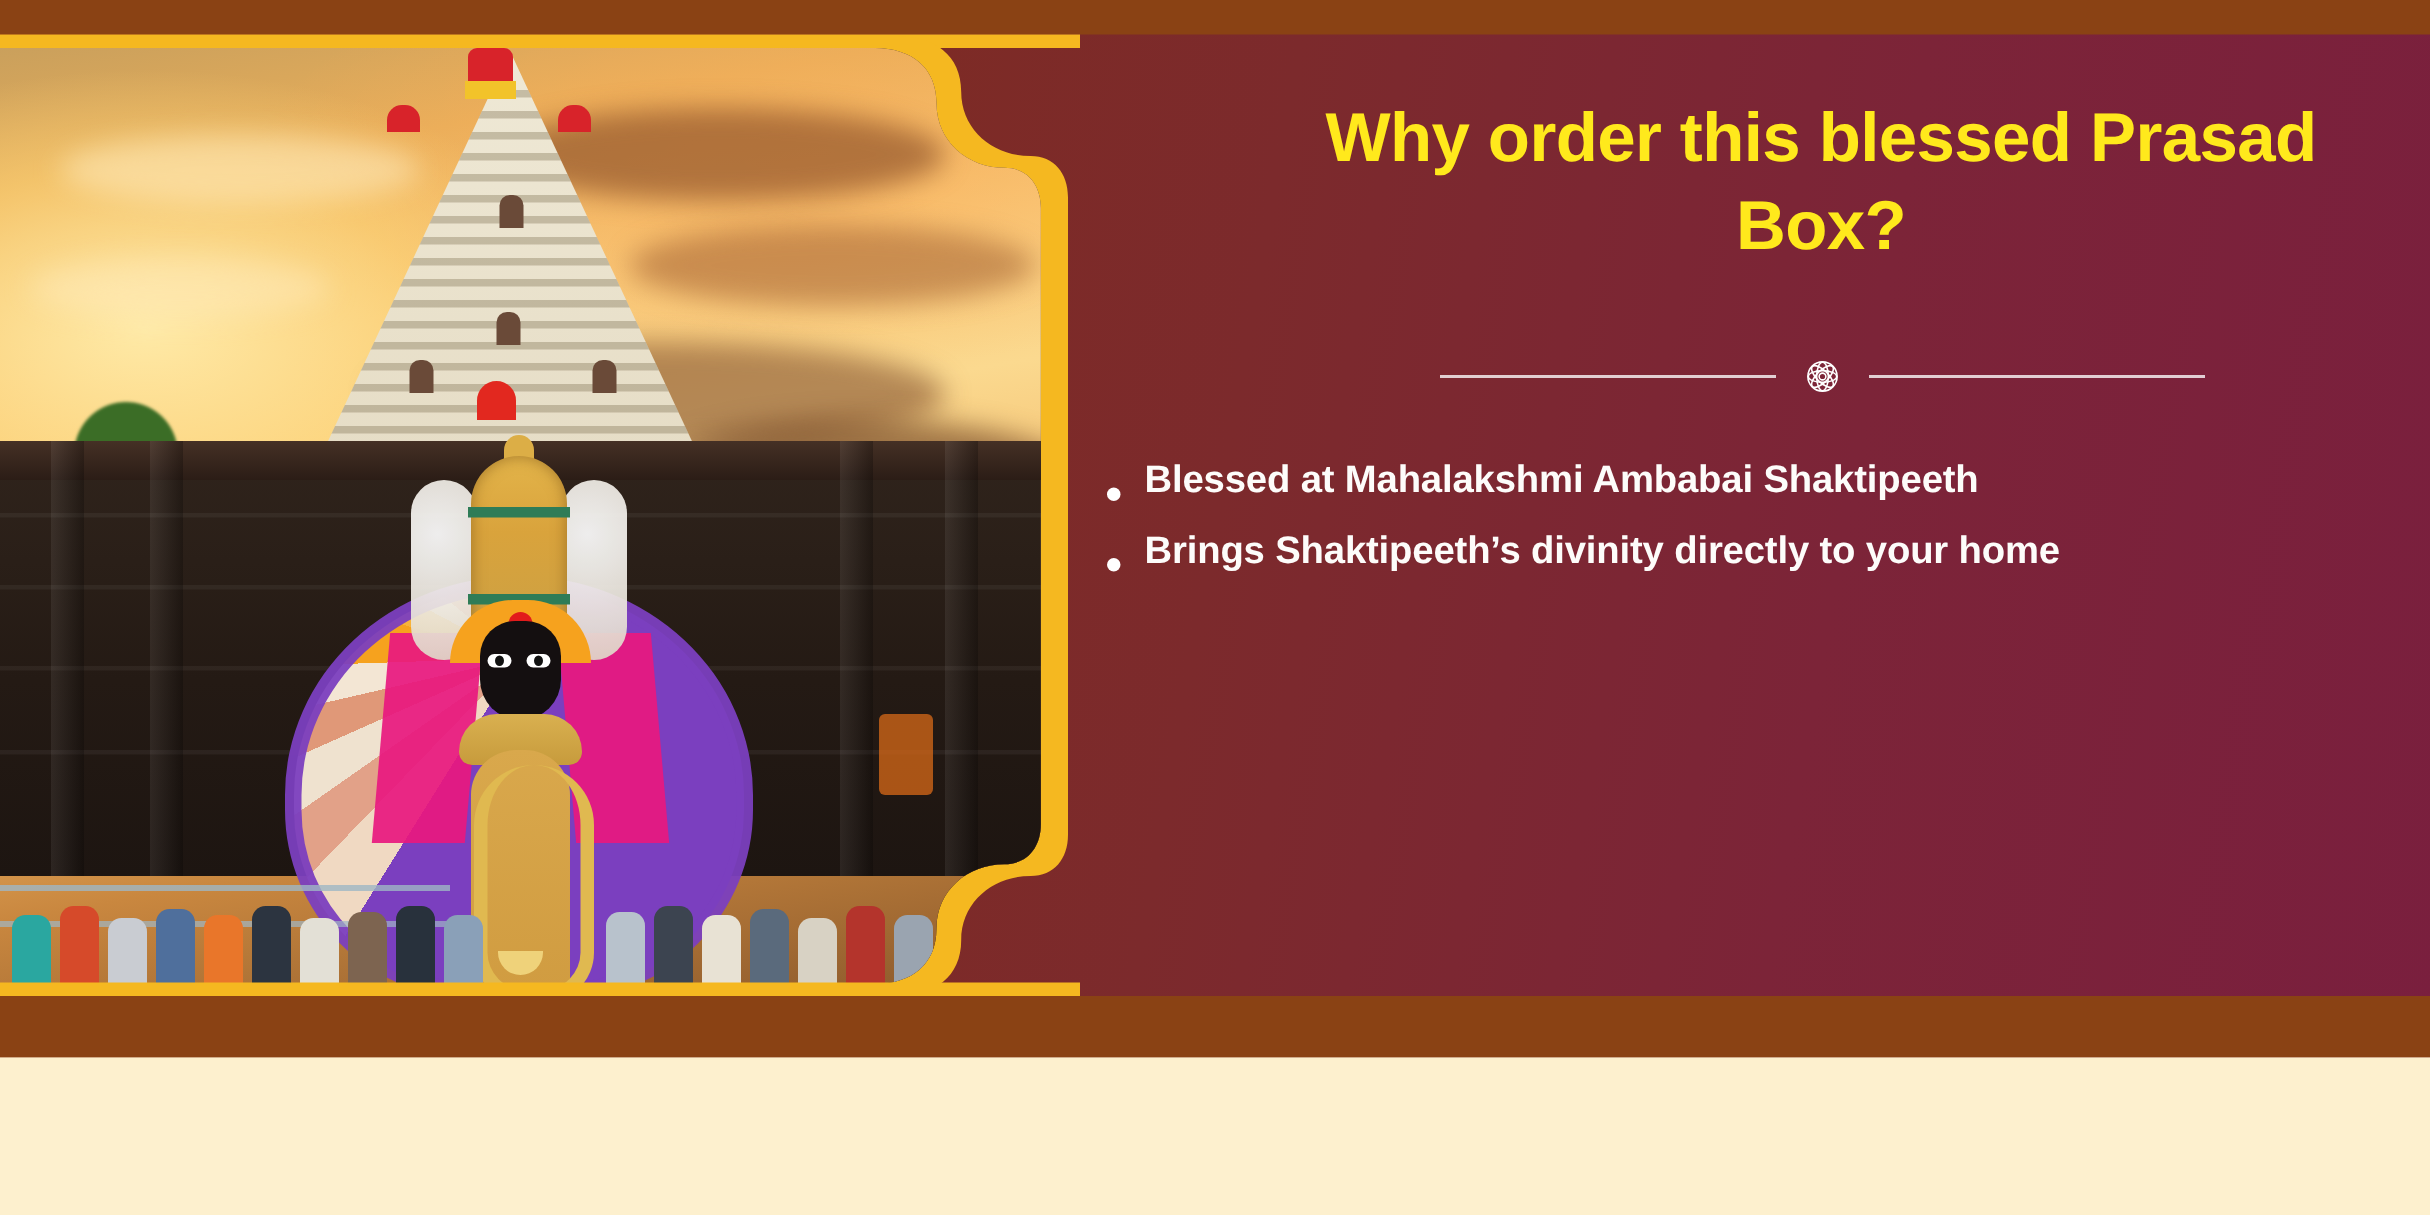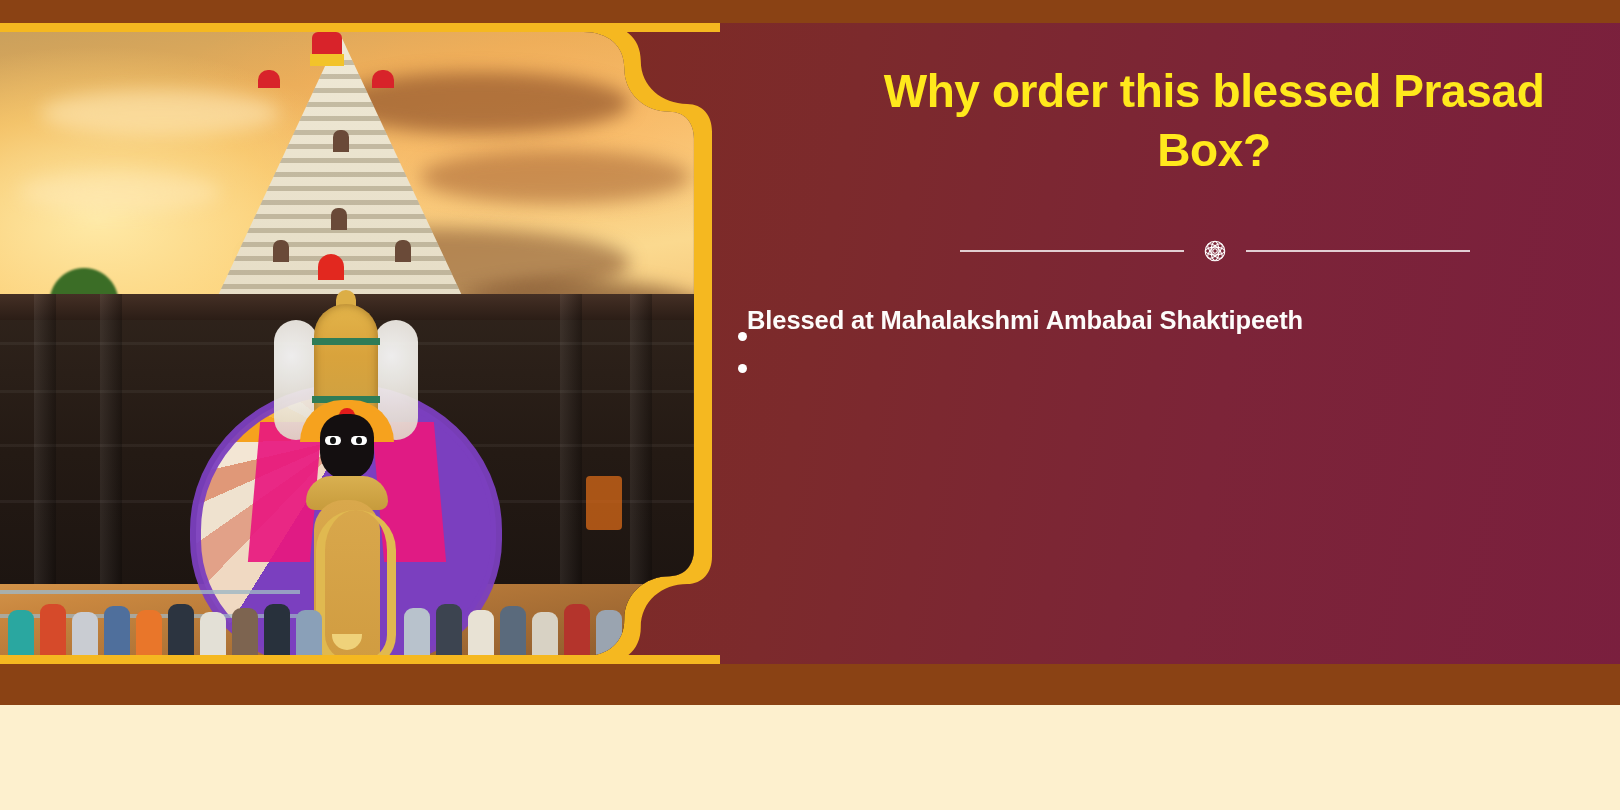--- a/index.html
+++ b/index.html
@@ -128,21 +128,21 @@
     color:#FFE91C;font-size:46px;line-height:1.28;font-weight:bold;
     text-align:center;letter-spacing:-.4px;
     font-family:"Liberation Sans","DejaVu Sans",sans-serif;
   }
   .divider{position:absolute;left:170px;top:233px;width:510px;height:36px;display:flex;align-items:center;justify-content:center;gap:16px;}
   .dline{height:2px;flex:1;background:rgba(255,255,255,.78);}
   .rosette{width:30px;height:30px;flex:0 0 auto;}
 
   .bullets{position:absolute;left:-52px;top:300px;width:880px;}
   .bullet{
-    display:flex;align-items:flex-end;
+    display:flex;align-items:center;gap:16px;
     color:#fdfcfa;font-size:25.5px;line-height:1.62;font-weight:bold;
     margin-bottom:6px;padding-left:0;
   }
   .dot{flex:0 0 auto;width:9px;height:9px;border-radius:50%;background:#fff;margin-top:17px;}
   .btext{flex:1;max-width:760px;letter-spacing:-.1px;}
 
   
   .cream{position:absolute;left:0;top:705px;width:1620px;height:105px;background:#FDF0CE;}
 </style>
 </head>
@@ -299,20 +299,21 @@
       <span class="dline"></span>
     </div>
 
     <div class="bullets">
       <div class="bullet">
         <span class="dot"></span>
         <span class="btext">Blessed at Mahalakshmi Ambabai Shaktipeeth</span>
       </div>
       <div class="bullet">
         <span class="dot"></span>
+        <span class="btext">Brings Shaktipeeth’s divinity directly to your home</span>
       </div>
     </div>
   </div>
 
   <div class="cream">
     
   </div>
 
 </div>
 

